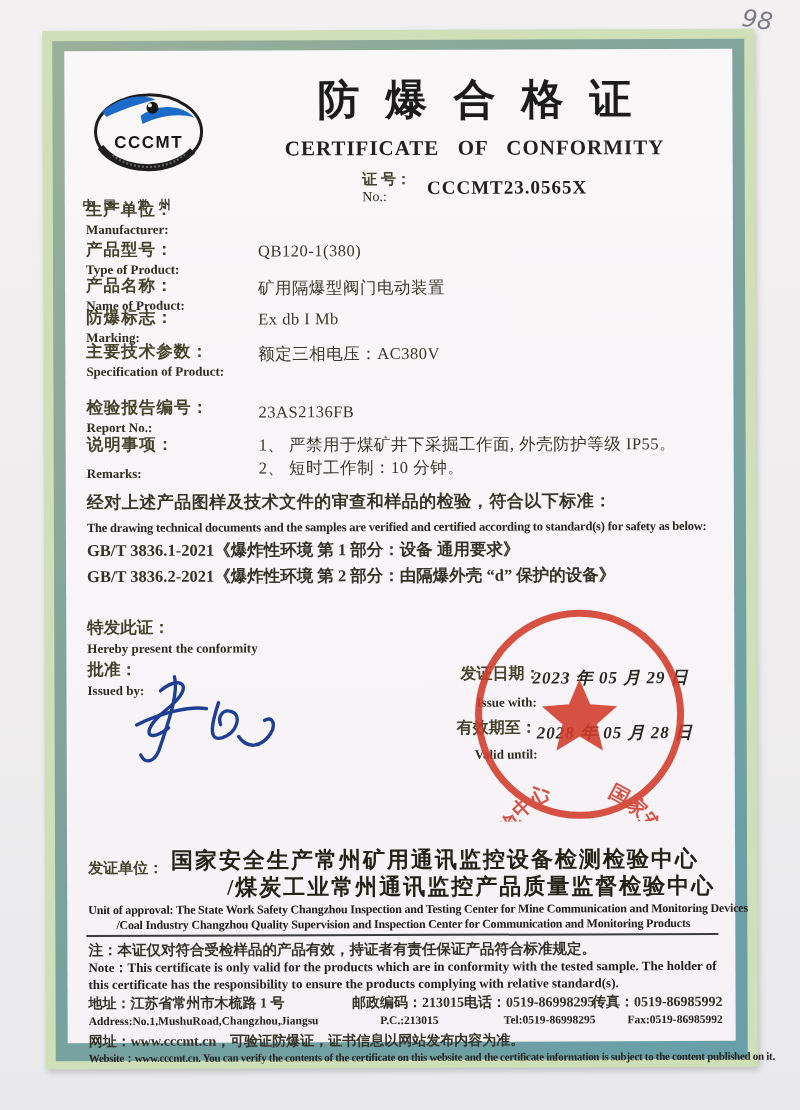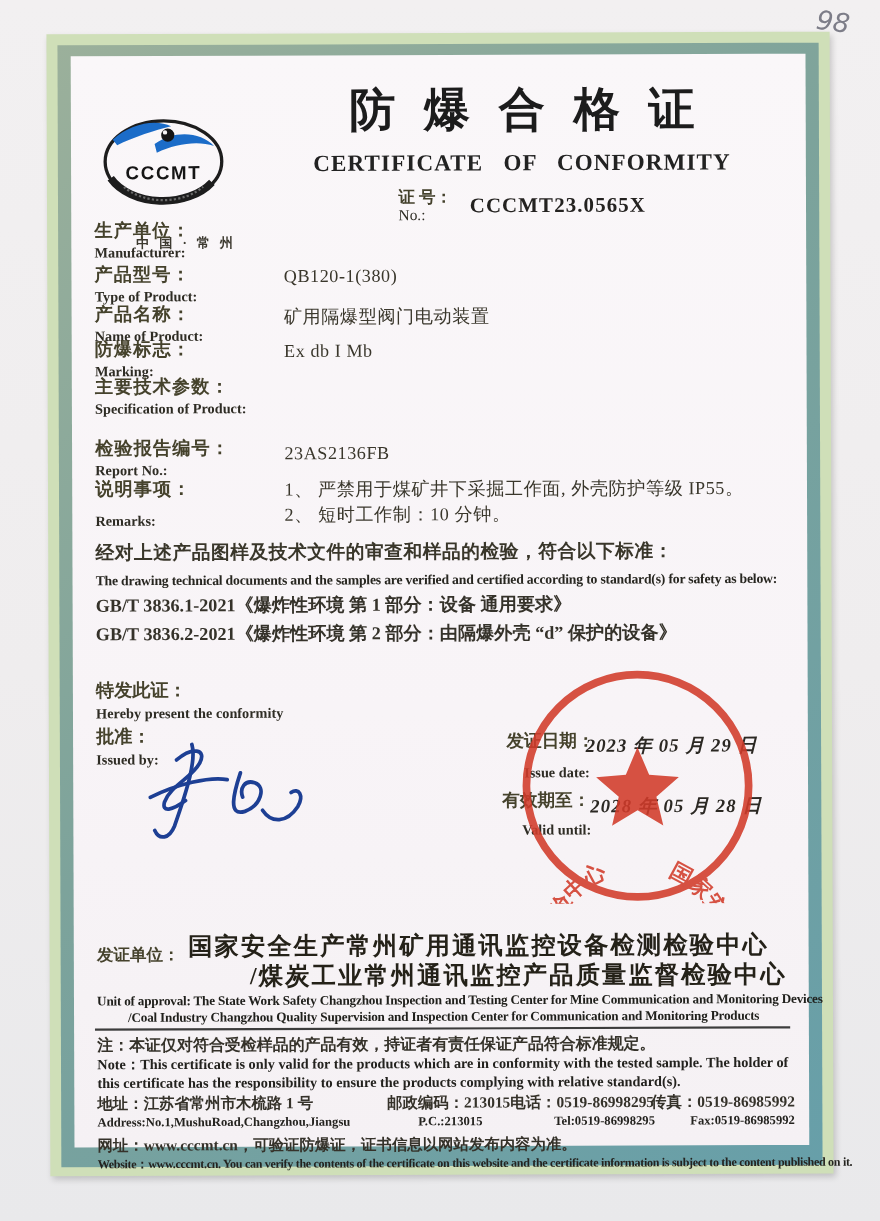--- a/index.html
+++ b/index.html
@@ -24,21 +24,21 @@
   .frame-inner{
     width:100%;height:100%;box-sizing:border-box;
     background:linear-gradient(135deg,#9bb09b 0%,#7da39b 45%,#679fa9 100%);
     padding:10px 12px 18px 12px;
   }
   .paper{
     position:relative;width:100%;height:100%;box-sizing:border-box;
     background:linear-gradient(180deg,#faf7f9 0%,#f8f4f7 60%,#f5f1f4 100%);
   }
   
-  .logo-wrap{position:absolute;left:18px;top:49px;width:132px;text-align:right;}
+  .logo-wrap{position:absolute;left:18px;top:34px;width:132px;text-align:left;}
   .logo-region{margin-top:12px;font-size:12px;letter-spacing:3px;color:#3d3a30;font-weight:bold;}
   .title-wrap{position:absolute;left:170px;top:22px;width:480px;text-align:center;}
   .title-cn{font-size:42px;font-weight:bold;color:#1c1c1c;letter-spacing:26px;text-indent:26px;white-space:nowrap;}
   .title-en{margin-top:8px;font-size:21px;font-weight:bold;color:#222;letter-spacing:1px;word-spacing:12px;white-space:nowrap;}
   .certno-row{margin-top:9px;display:flex;justify-content:center;align-items:center;gap:16px;}
   .certno-labels{text-align:left;}
   .certno-label-cn{font-size:15px;font-weight:bold;color:#44412c;}
   .certno-label-en{font-size:14px;color:#2e2c24;margin-top:0px;}
   .certno-value{font-size:19px;font-weight:bold;color:#242220;letter-spacing:1px;}
   
@@ -134,20 +134,21 @@
       <div class="val">矿用隔爆型阀门电动装置</div>
     </div>
     <div class="field" style="top:256px">
       <div class="lbl-cn">防爆标志：</div>
       <div class="lbl-en">Marking:</div>
       <div class="val">Ex db I Mb</div>
     </div>
     <div class="field" style="top:290px">
       <div class="lbl-cn">主要技术参数：</div>
       <div class="lbl-en">Specification of Product:</div>
+      <div class="val">额定三相电压：AC380V</div>
     </div>
     <div class="field" style="top:346px">
       <div class="lbl-cn">检验报告编号：</div>
       <div class="lbl-en">Report No.:</div>
       <div class="val" style="top:6px">23AS2136FB</div>
     </div>
     <div class="field" style="top:383px">
       <div class="lbl-cn">说明事项：</div>
       <div class="lbl-en" style="margin-top:10px">Remarks:</div>
       <div class="val val-lines" style="top:0">
@@ -173,21 +174,21 @@
         <path d="M42 20 C56 8 70 10 63 23 C56 36 36 44 31 58 C28 68 38 66 50 57"></path>
         <path d="M56 6 C60 20 52 46 40 80 C35 92 26 93 22 84"></path>
         <path d="M18 54 C42 42 72 35 88 38"></path>
         <path d="M100 32 C94 50 88 72 104 67 C118 62 124 45 113 41 C104 38 99 46 102 54"></path>
         <path d="M120 66 C128 78 142 78 152 63 C158 53 153 45 146 50"></path>
       </g>
     </svg>
 
     <div class="date-lbl-cn" style="left:394px;top:614px">发证日期：</div>
     <div class="date-val" style="left:466px;top:617px">2023 年 05 月 29 日</div>
-    <div class="date-lbl-en" style="left:410px;top:645px">Issue date:</div>
+    <div class="date-lbl-en" style="left:410px;top:645px">Issue with:</div>
     <div class="date-lbl-cn" style="left:390px;top:668px">有效期至：</div>
     <div class="date-val" style="left:470px;top:672px">2028 年 05 月 28 日</div>
     <div class="date-lbl-en" style="left:408px;top:697px">Valid until:</div>
 
     <svg class="stamp" width="214" height="214" viewBox="0 0 214 214">
       <defs>
         <path id="ringPath" d="M107 184 A77 77 0 1 1 106.9 184"></path>
       </defs>
       <circle cx="107" cy="107" r="101" fill="none" stroke="#d23b2a" stroke-width="7"></circle>
       <polygon points="107,72 117.6,96.9 144.6,99.1 124.1,116.9 130.3,143.2 107,129.2 83.7,143.2 89.9,116.9 69.4,99.1 96.4,96.9" fill="#d23b2a"></polygon>

